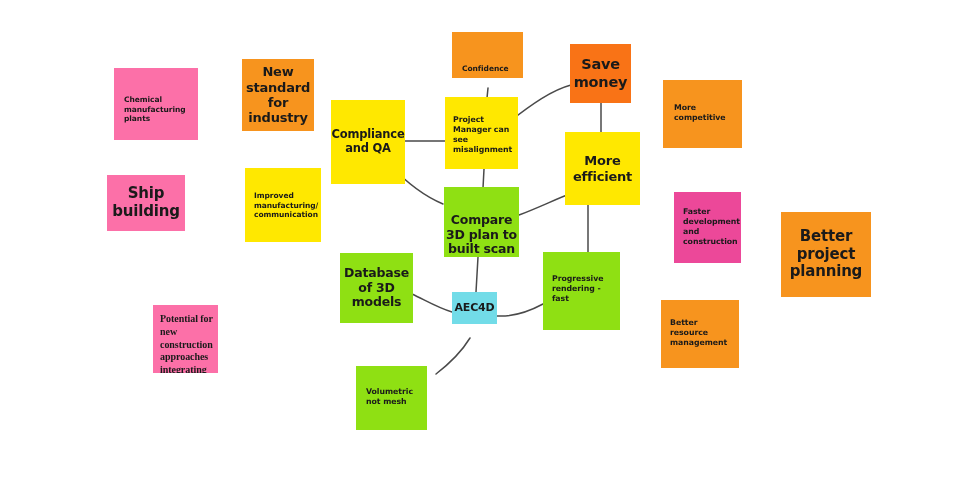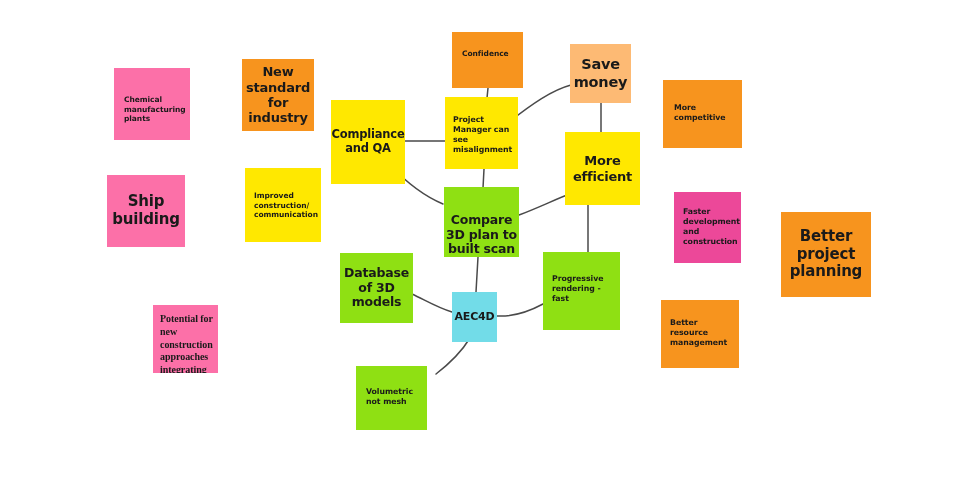--- a/index.html
+++ b/index.html
@@ -74,79 +74,79 @@
       <path d="M 601 103 L 601 133" fill="none" stroke="#4a4a4a" stroke-width="1.5" stroke-linecap="round"></path>
       <path d="M 519 215 C 538 208, 556 199, 572 193" fill="none" stroke="#4a4a4a" stroke-width="1.5" stroke-linecap="round"></path>
       <path d="M 588 205 L 588 253" fill="none" stroke="#4a4a4a" stroke-width="1.5" stroke-linecap="round"></path>
       <path d="M 478 257 L 476 292" fill="none" stroke="#4a4a4a" stroke-width="1.5" stroke-linecap="round"></path>
       <path d="M 452 312 C 438 308, 425 300, 412 294" fill="none" stroke="#4a4a4a" stroke-width="1.5" stroke-linecap="round"></path>
       <path d="M 497 316 C 514 317, 530 311, 543 304" fill="none" stroke="#4a4a4a" stroke-width="1.5" stroke-linecap="round"></path>
       <path d="M 470 338 C 462 351, 449 364, 436 374" fill="none" stroke="#4a4a4a" stroke-width="1.5" stroke-linecap="round"></path>
     </svg>
 
   <div id="notes-layer">
-      <div class="note small" style="left: 114px; top: 68px; width: 76px; height: 72px; background: rgb(252, 112, 168); padding-left: 10px; padding-top: 27px; padding-right: 4px;">
+      <div class="note small" style="left: 114px; top: 68px; width: 84px; height: 72px; background: rgb(252, 112, 168); padding-left: 10px; padding-top: 27px; padding-right: 4px;">
         <span class="txt" style="font-size: 7.5px;">Chemical
 manufacturing
 plants</span>
       </div>
-      <div class="note big" style="left: 107px; top: 175px; width: 78px; height: 72px; background: rgb(252, 112, 168);">
+      <div class="note big" style="left: 107px; top: 175px; width: 78px; height: 56px; background: rgb(252, 112, 168);">
         <span class="txt" style="font-size: 15px;">Ship
 building</span>
       </div>
       <div class="note small" style="left: 153px; top: 305px; width: 65px; height: 68px; background: rgb(252, 112, 168); padding-left: 7px; padding-top: 8px; padding-right: 4px;">
         <span class="txt" style="font-size: 10px; font-family: Liberation Serif, serif;">Potential for
 new
 construction
 approaches
 integrating
 this with AR</span>
       </div>
       <div class="note big" style="left: 242px; top: 59px; width: 72px; height: 72px; background: rgb(247, 148, 30);">
         <span class="txt" style="font-size: 13px;">New
 standard
 for
 industry</span>
       </div>
       <div class="note small" style="left: 245px; top: 168px; width: 76px; height: 74px; background: rgb(255, 232, 0); padding-left: 9px; padding-top: 23px; padding-right: 4px;">
         <span class="txt" style="font-size: 7.5px;">Improved
-construction/
+manufacturing/
 communication</span>
       </div>
       <div class="note big" style="left: 331px; top: 100px; width: 74px; height: 84px; background: rgb(255, 232, 0);">
         <span class="txt" style="font-size: 11.5px;">Compliance
 and QA</span>
       </div>
       <div class="note big" style="left: 340px; top: 253px; width: 73px; height: 70px; background: rgb(143, 224, 19); text-align: center;">
         <span class="txt" style="font-size: 12.5px;">Database
 of 3D
 models</span>
       </div>
       <div class="note small" style="left: 356px; top: 366px; width: 71px; height: 64px; background: rgb(143, 224, 19); padding-left: 10px; padding-top: 21px; padding-right: 20px;">
         <span class="txt" style="font-size: 7.8px;">Volumetric
 not mesh</span>
       </div>
-      <div class="note small" style="left: 452px; top: 32px; width: 71px; height: 56px; background: rgb(247, 148, 30); padding-left: 10px; padding-top: 17px; padding-right: 4px;">
+      <div class="note small" style="left: 452px; top: 32px; width: 71px; height: 46px; background: rgb(247, 148, 30); padding-left: 10px; padding-top: 32px; padding-right: 4px;">
         <span class="txt" style="font-size: 7.5px;">Confidence</span>
       </div>
       <div class="note small" style="left: 445px; top: 97px; width: 73px; height: 72px; background: rgb(255, 232, 0); padding-left: 8px; padding-top: 18px; padding-right: 4px;">
         <span class="txt" style="font-size: 7.8px;">Project
 Manager can
 see
 misalignment</span>
       </div>
       <div class="note big" style="left: 444px; top: 187px; width: 75px; height: 70px; background: rgb(143, 224, 19); align-items: flex-end;">
         <span class="txt" style="font-size: 12.5px;">Compare
 3D plan to
 built scan</span>
       </div>
-      <div class="note big" style="left: 452px; top: 292px; width: 45px; height: 50px; background: rgb(114, 220, 232);">
+      <div class="note big" style="left: 452px; top: 292px; width: 45px; height: 32px; background: rgb(114, 220, 232);">
         <span class="txt" style="font-size: 11px;">AEC4D</span>
       </div>
-      <div class="note big" style="left: 570px; top: 44px; width: 61px; height: 59px; background: #fdba74;">
+      <div class="note big" style="left: 570px; top: 44px; width: 61px; height: 59px; background: #f97316;">
         <span class="txt" style="font-size: 14.5px;">Save
 money</span>
       </div>
       <div class="note big" style="left: 565px; top: 132px; width: 75px; height: 73px; background: rgb(255, 232, 0);">
         <span class="txt" style="font-size: 13px;">More
 efficient</span>
       </div>
       <div class="note small" style="left: 543px; top: 252px; width: 77px; height: 78px; background: rgb(143, 224, 19); padding-left: 9px; padding-top: 22px; padding-right: 15px;">
         <span class="txt" style="font-size: 7.8px;">Progressive
 rendering -

